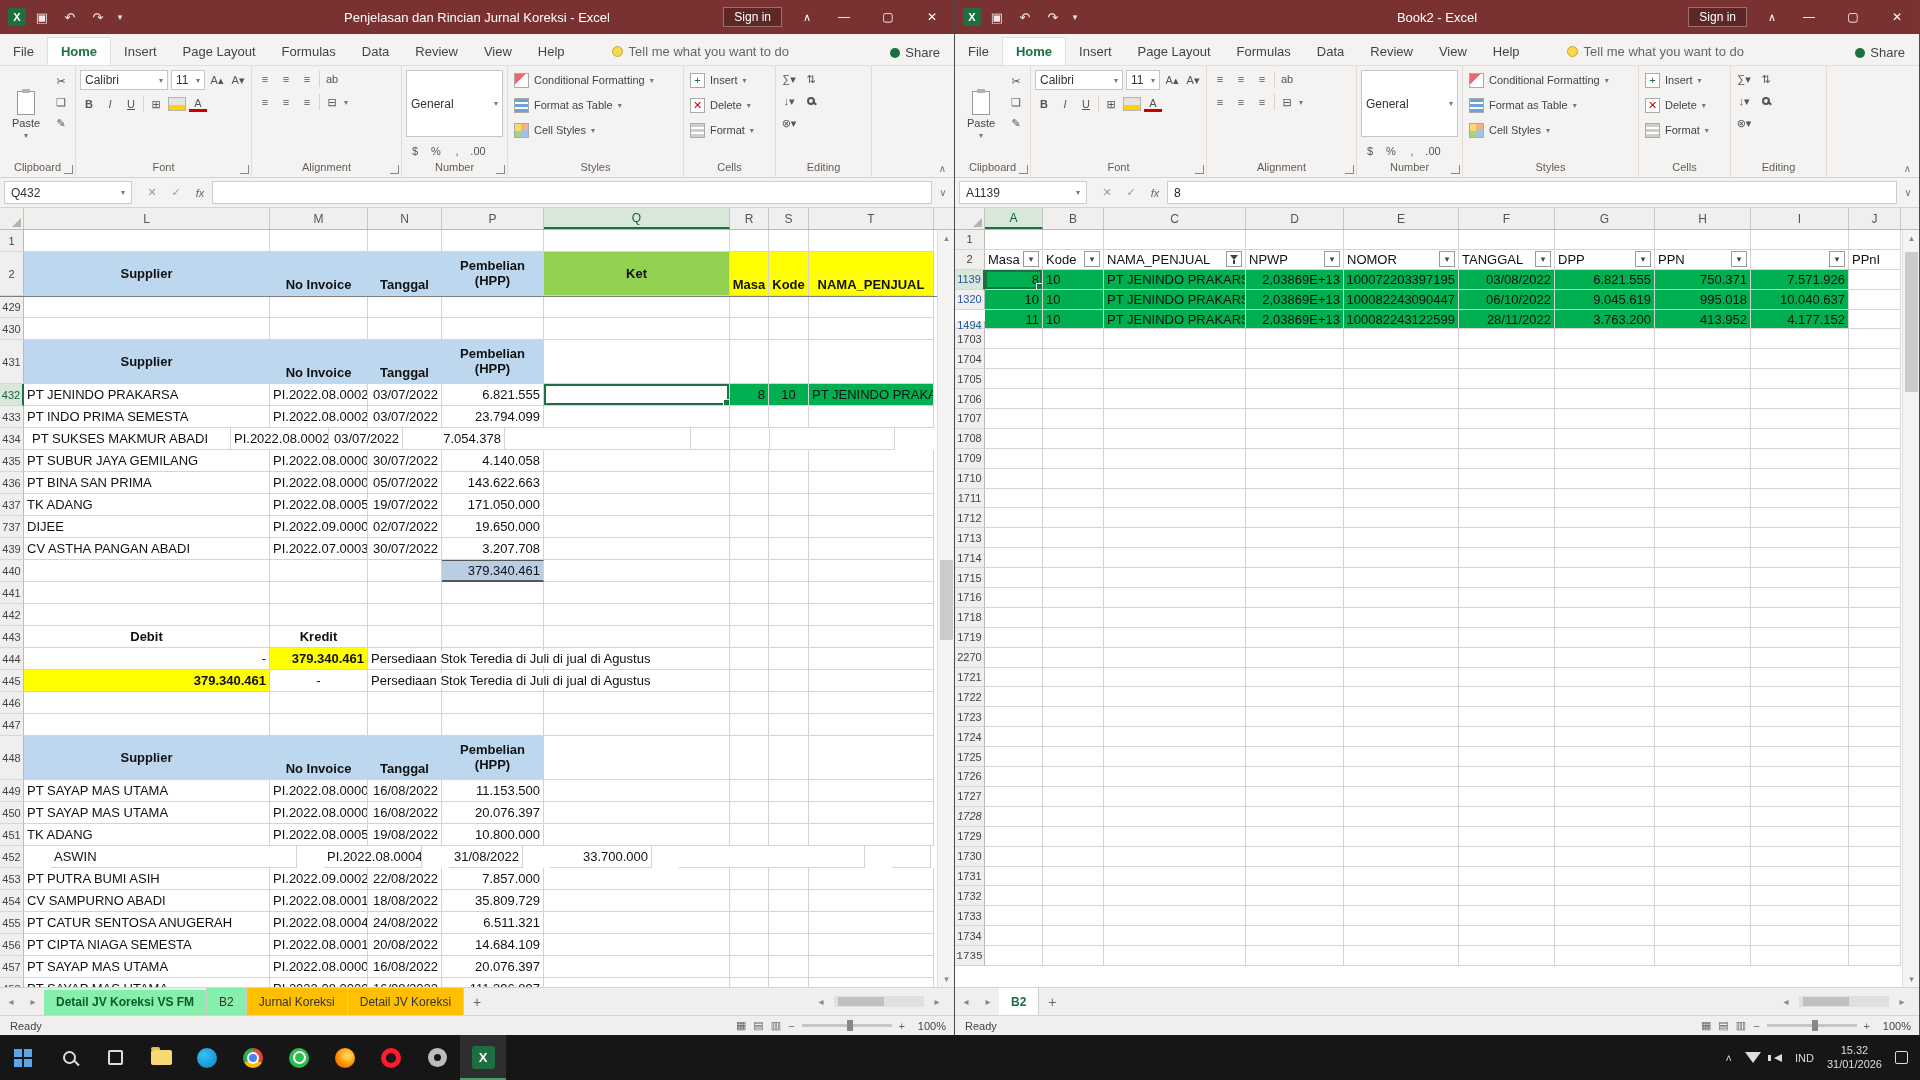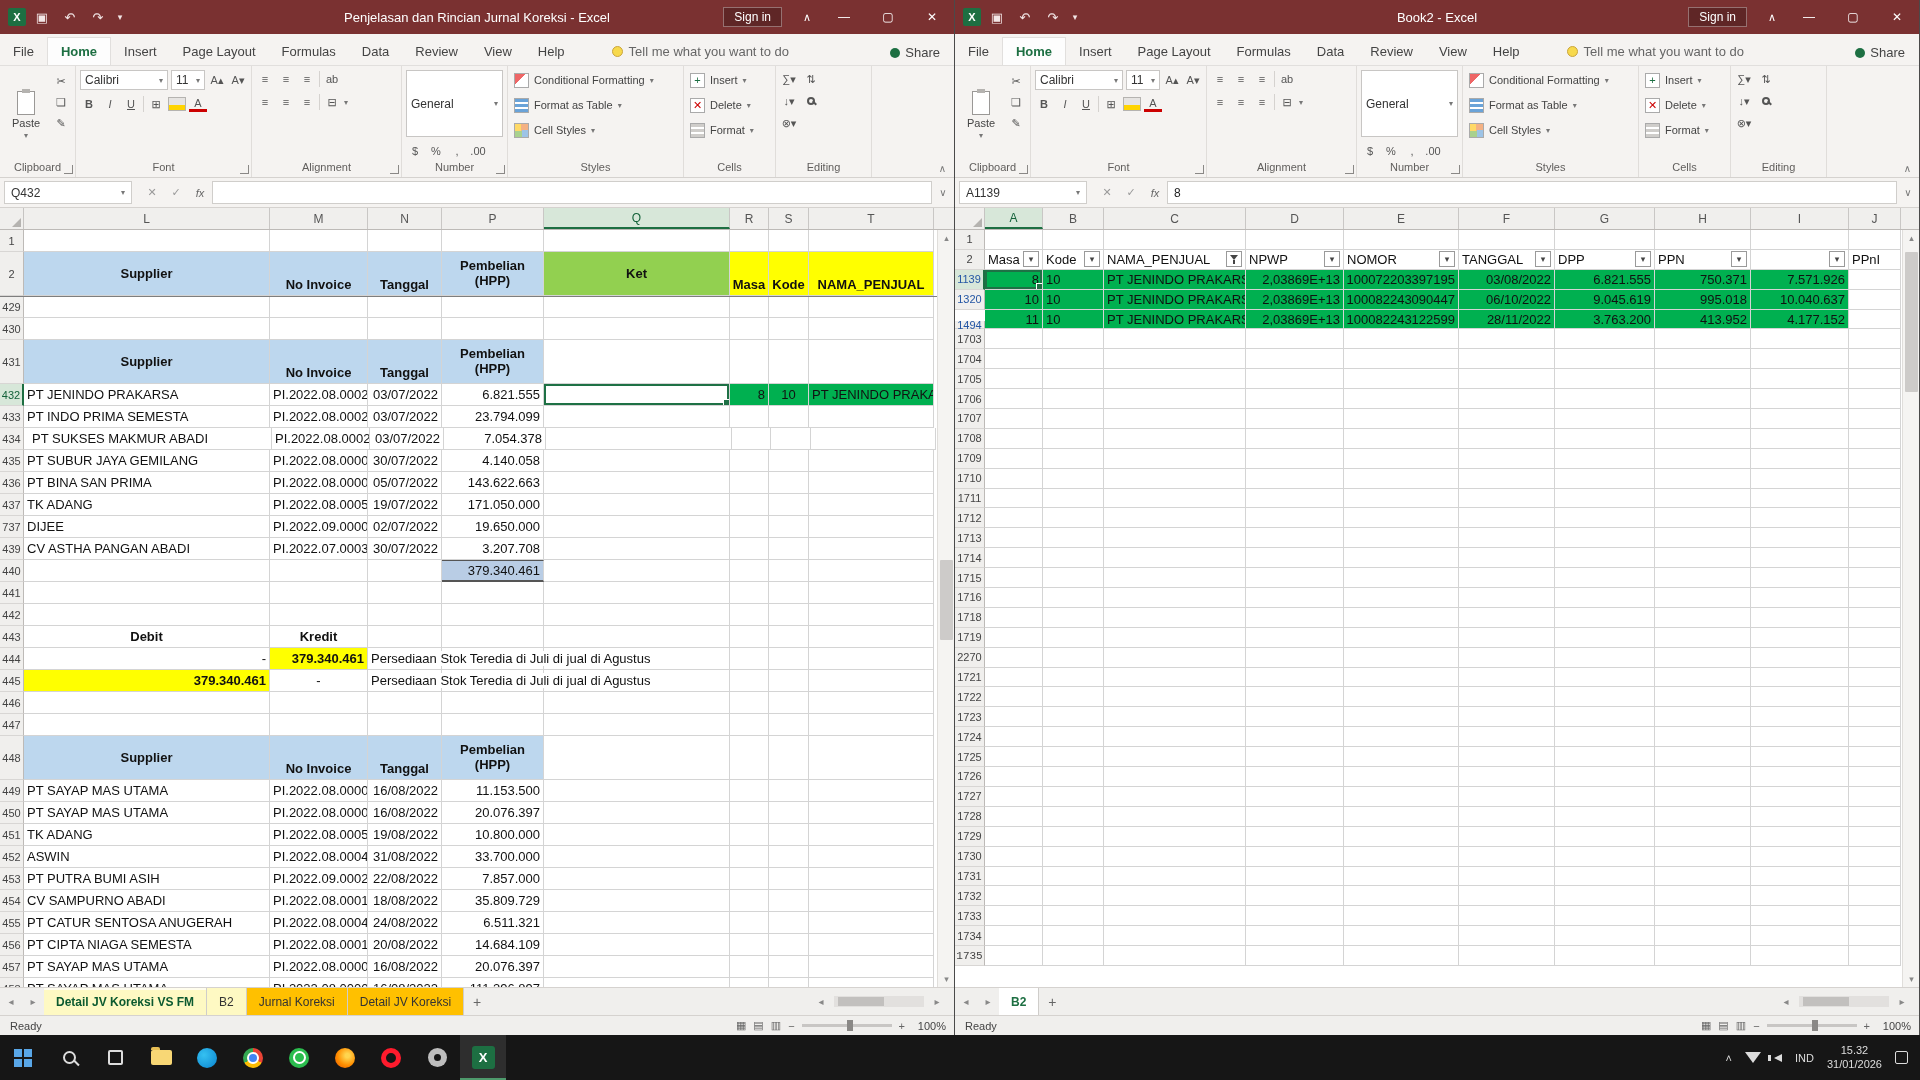--- a/index.html
+++ b/index.html
@@ -101,21 +101,21 @@
   .fbtn.funnel::before{content:"";width:0;height:0;border-left:4px solid transparent;border-right:4px solid transparent;border-top:5px solid #444}
   .fbtn.funnel::after{content:"";width:2px;height:4px;background:#444}
   
   .vscroll{position:absolute;width:17px;right:0;top:230px;height:757px;background:#f5f4f2;border-left:1px solid #e0dedb;z-index:6}
   .sarr{display:block;width:17px;height:16px;text-align:center;font-size:9px;color:#888;line-height:16px}
   .vthumb{position:absolute;left:2px;width:13px;background:#cdcbc9;border-radius:1px}
   
   .tabbar{height:28px;background:#f0efed;display:flex;align-items:stretch;border-top:1px solid #d5d2cf;font-size:12px;color:#333}
   .tnav{width:22px;display:flex;align-items:center;justify-content:center;color:#888;font-size:10px}
   .stab{display:flex;align-items:center;padding:0 12px;border-right:1px solid #cfcdca;cursor:default}
-  .stab.tc-yellow{background:#fef9c3}
+  .stab.tc-yellow{background:#86efac}
   .stab.tc-orange{background:#FFC000}
   .stab.act{font-weight:bold;color:#0c5a30;box-shadow:inset 0 2px 0 rgba(255,255,255,.7)}
   .stab.plainact{background:#fff;color:#1d6f42;font-weight:bold}
   .addtab{width:26px;display:flex;align-items:center;justify-content:center;color:#666;font-size:14px}
   .tspacer{flex:1}
   .hscroll{width:150px;display:flex;align-items:center;gap:2px;padding:0 6px}
   .htrack{flex:1;height:11px;background:#e2e0de;position:relative}
   .hthumb{position:absolute;top:1px;left:4px;width:46px;height:9px;background:#c2c0be}
   
   .statusbar{height:20px;background:#f0efed;border-top:1px solid #d5d2cf;display:flex;align-items:center;font-size:11px;color:#444}
@@ -486,21 +486,21 @@
             <div class="cellx s-r" style="width: 102px;">
               <span class="ct">23.794.099</span>
             </div>
             <div class="cellx" style="width: 186px;"></div>
             <div class="cellx" style="width: 39px;"></div>
             <div class="cellx" style="width: 40px;"></div>
             <div class="cellx" style="width: 125px;"></div>
           </div>
           <div class="grow" style="height: 22px;">
             <div class="rowhdr" style="width: 24px;">434</div>
-            <div class="cellx" style="width: 248px; padding-left: 8px;">
+            <div class="cellx" style="width: 207px; padding-left: 8px;">
               <span class="ct">PT SUKSES MAKMUR ABADI</span>
             </div>
             <div class="cellx" style="width: 98px;">
               <span class="ct">PI.2022.08.00025</span>
             </div>
             <div class="cellx s-r" style="width: 74px;">
               <span class="ct">03/07/2022</span>
             </div>
             <div class="cellx s-r" style="width: 102px;">
               <span class="ct">7.054.378</span>
@@ -780,21 +780,21 @@
               <span class="ct">19/08/2022</span>
             </div>
             <div class="cellx s-r" style="width: 102px;">
               <span class="ct">10.800.000</span>
             </div>
             <div class="cellx" style="width: 186px;"></div>
             <div class="cellx" style="width: 39px;"></div>
             <div class="cellx" style="width: 40px;"></div>
             <div class="cellx" style="width: 125px;"></div>
           </div>
-          <div class="grow" style="height: 22px;">
+          <div class="grow" style="height: 22px; gap: 27px;">
             <div class="rowhdr" style="width: 24px;">452</div>
             <div class="cellx" style="width: 246px;">
               <span class="ct">ASWIN</span>
             </div>
             <div class="cellx" style="width: 98px;">
               <span class="ct">PI.2022.08.00045</span>
             </div>
             <div class="cellx s-r" style="width: 74px;">
               <span class="ct">31/08/2022</span>
             </div>
@@ -1625,21 +1625,21 @@
             <div class="cellx" style="width: 61px;"></div>
             <div class="cellx" style="width: 142px;"></div>
             <div class="cellx" style="width: 98px;"></div>
             <div class="cellx" style="width: 115px;"></div>
             <div class="cellx" style="width: 96px;"></div>
             <div class="cellx" style="width: 100px;"></div>
             <div class="cellx" style="width: 96px;"></div>
             <div class="cellx" style="width: 98px;"></div>
             <div class="cellx" style="width: 52px;"></div>
           </div>
-          <div class="grow" style="height: 19.9px;">
+          <div class="grow" style="height: 19.9px; font-style: italic;">
             <div class="rowhdr" style="width: 30px;">1728</div>
             <div class="cellx" style="width: 58px;"></div>
             <div class="cellx" style="width: 61px;"></div>
             <div class="cellx" style="width: 142px;"></div>
             <div class="cellx" style="width: 98px;"></div>
             <div class="cellx" style="width: 115px;"></div>
             <div class="cellx" style="width: 96px;"></div>
             <div class="cellx" style="width: 100px;"></div>
             <div class="cellx" style="width: 96px;"></div>
             <div class="cellx" style="width: 98px;"></div>

